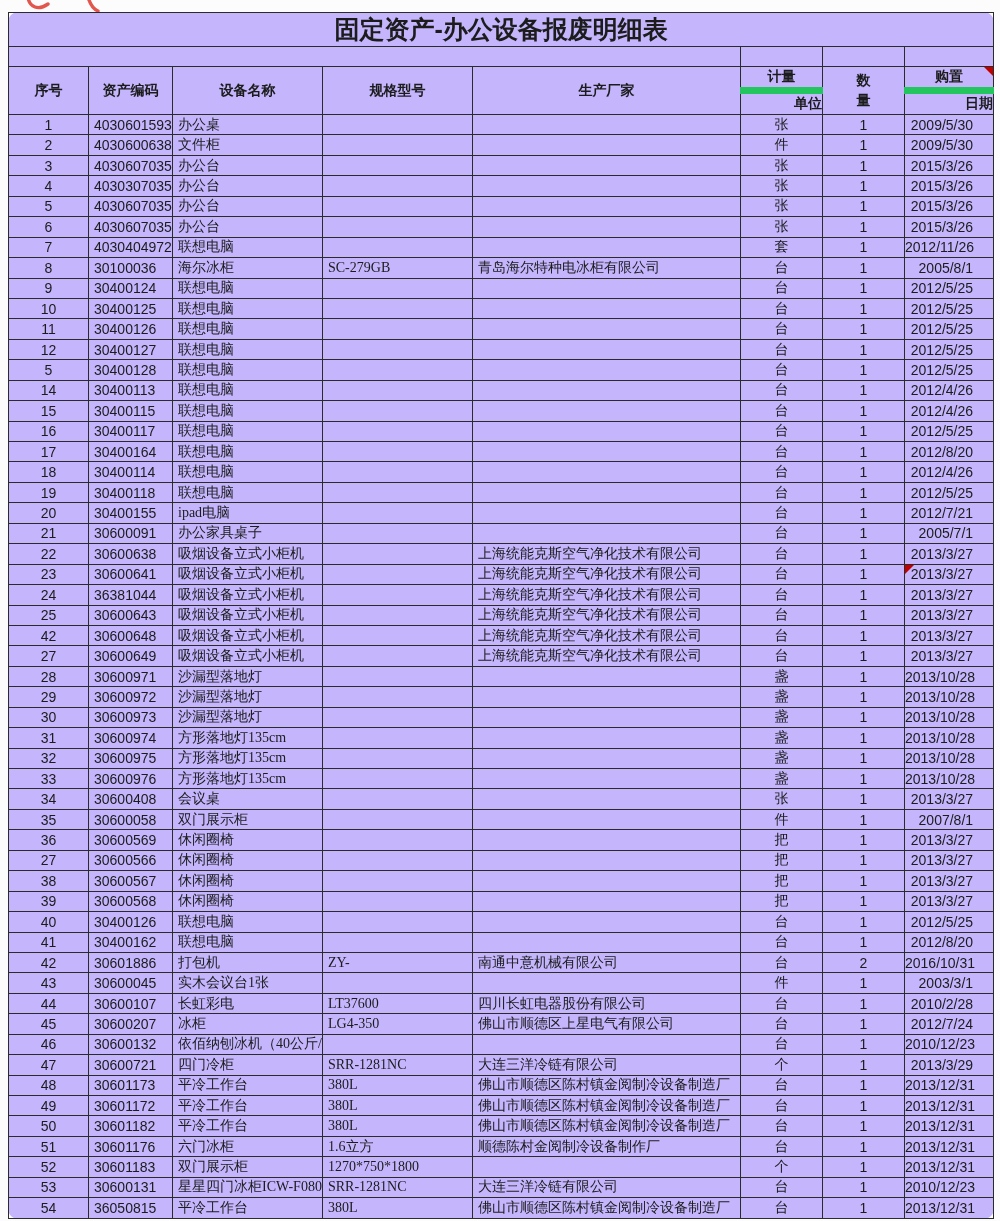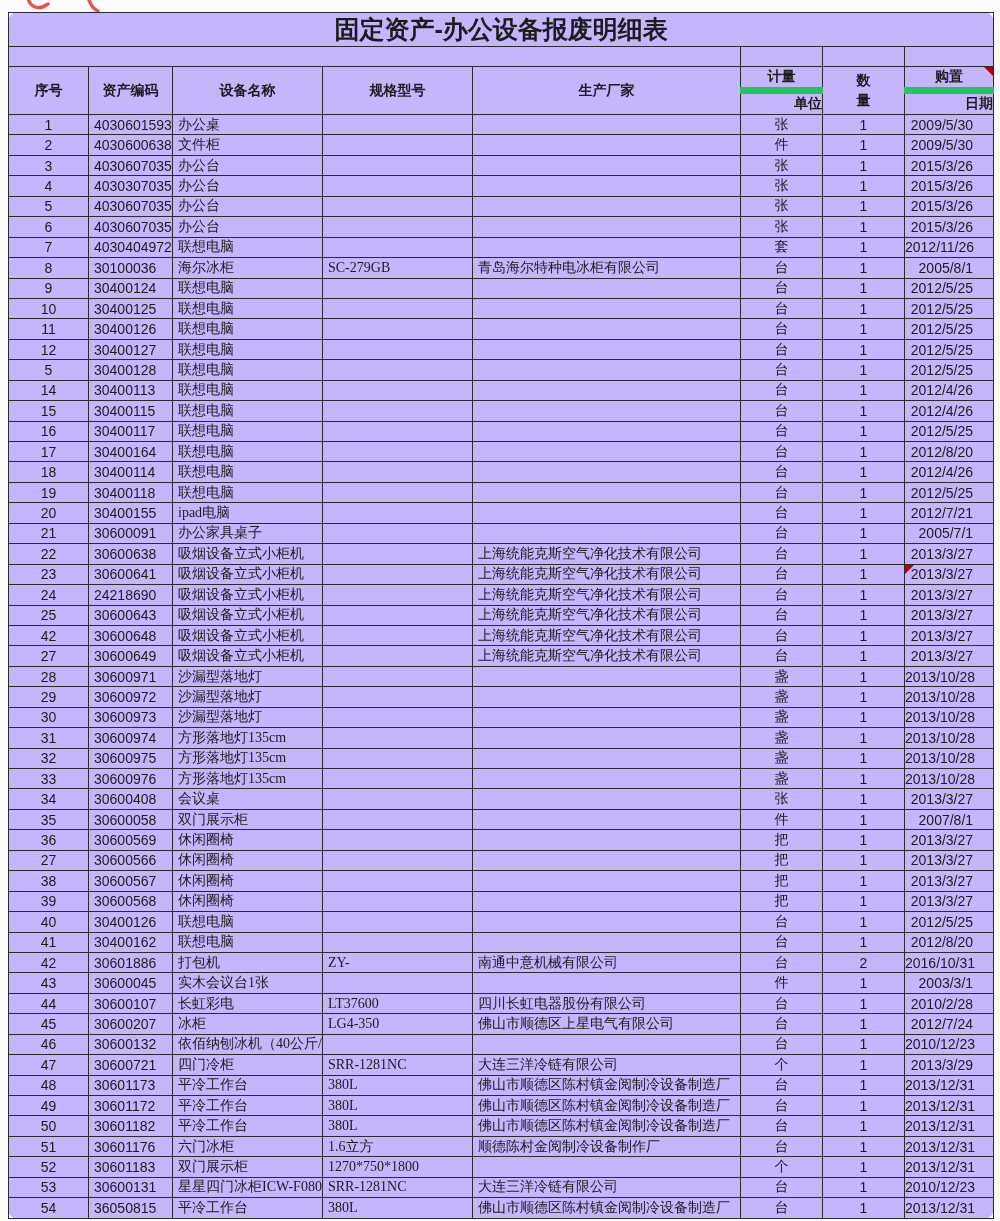--- a/index.html
+++ b/index.html
@@ -327,21 +327,21 @@
         <td class="c1">30600641</td>
         <td class="c2">吸烟设备立式小柜机</td>
         <td class="c3"></td>
         <td class="c4">上海统能克斯空气净化技术有限公司</td>
         <td class="c5">台</td>
         <td class="c6">1</td>
         <td class="c7 rel">2013/3/27<span class="tl-corner"></span></td>
       </tr>
       <tr>
         <td class="c0">24</td>
-        <td class="c1">24218690</td>
+        <td class="c1">36381044</td>
         <td class="c2">吸烟设备立式小柜机</td>
         <td class="c3"></td>
         <td class="c4">上海统能克斯空气净化技术有限公司</td>
         <td class="c5">台</td>
         <td class="c6">1</td>
         <td class="c7">2013/3/27</td>
       </tr>
       <tr>
         <td class="c0">25</td>
         <td class="c1">30600643</td>

